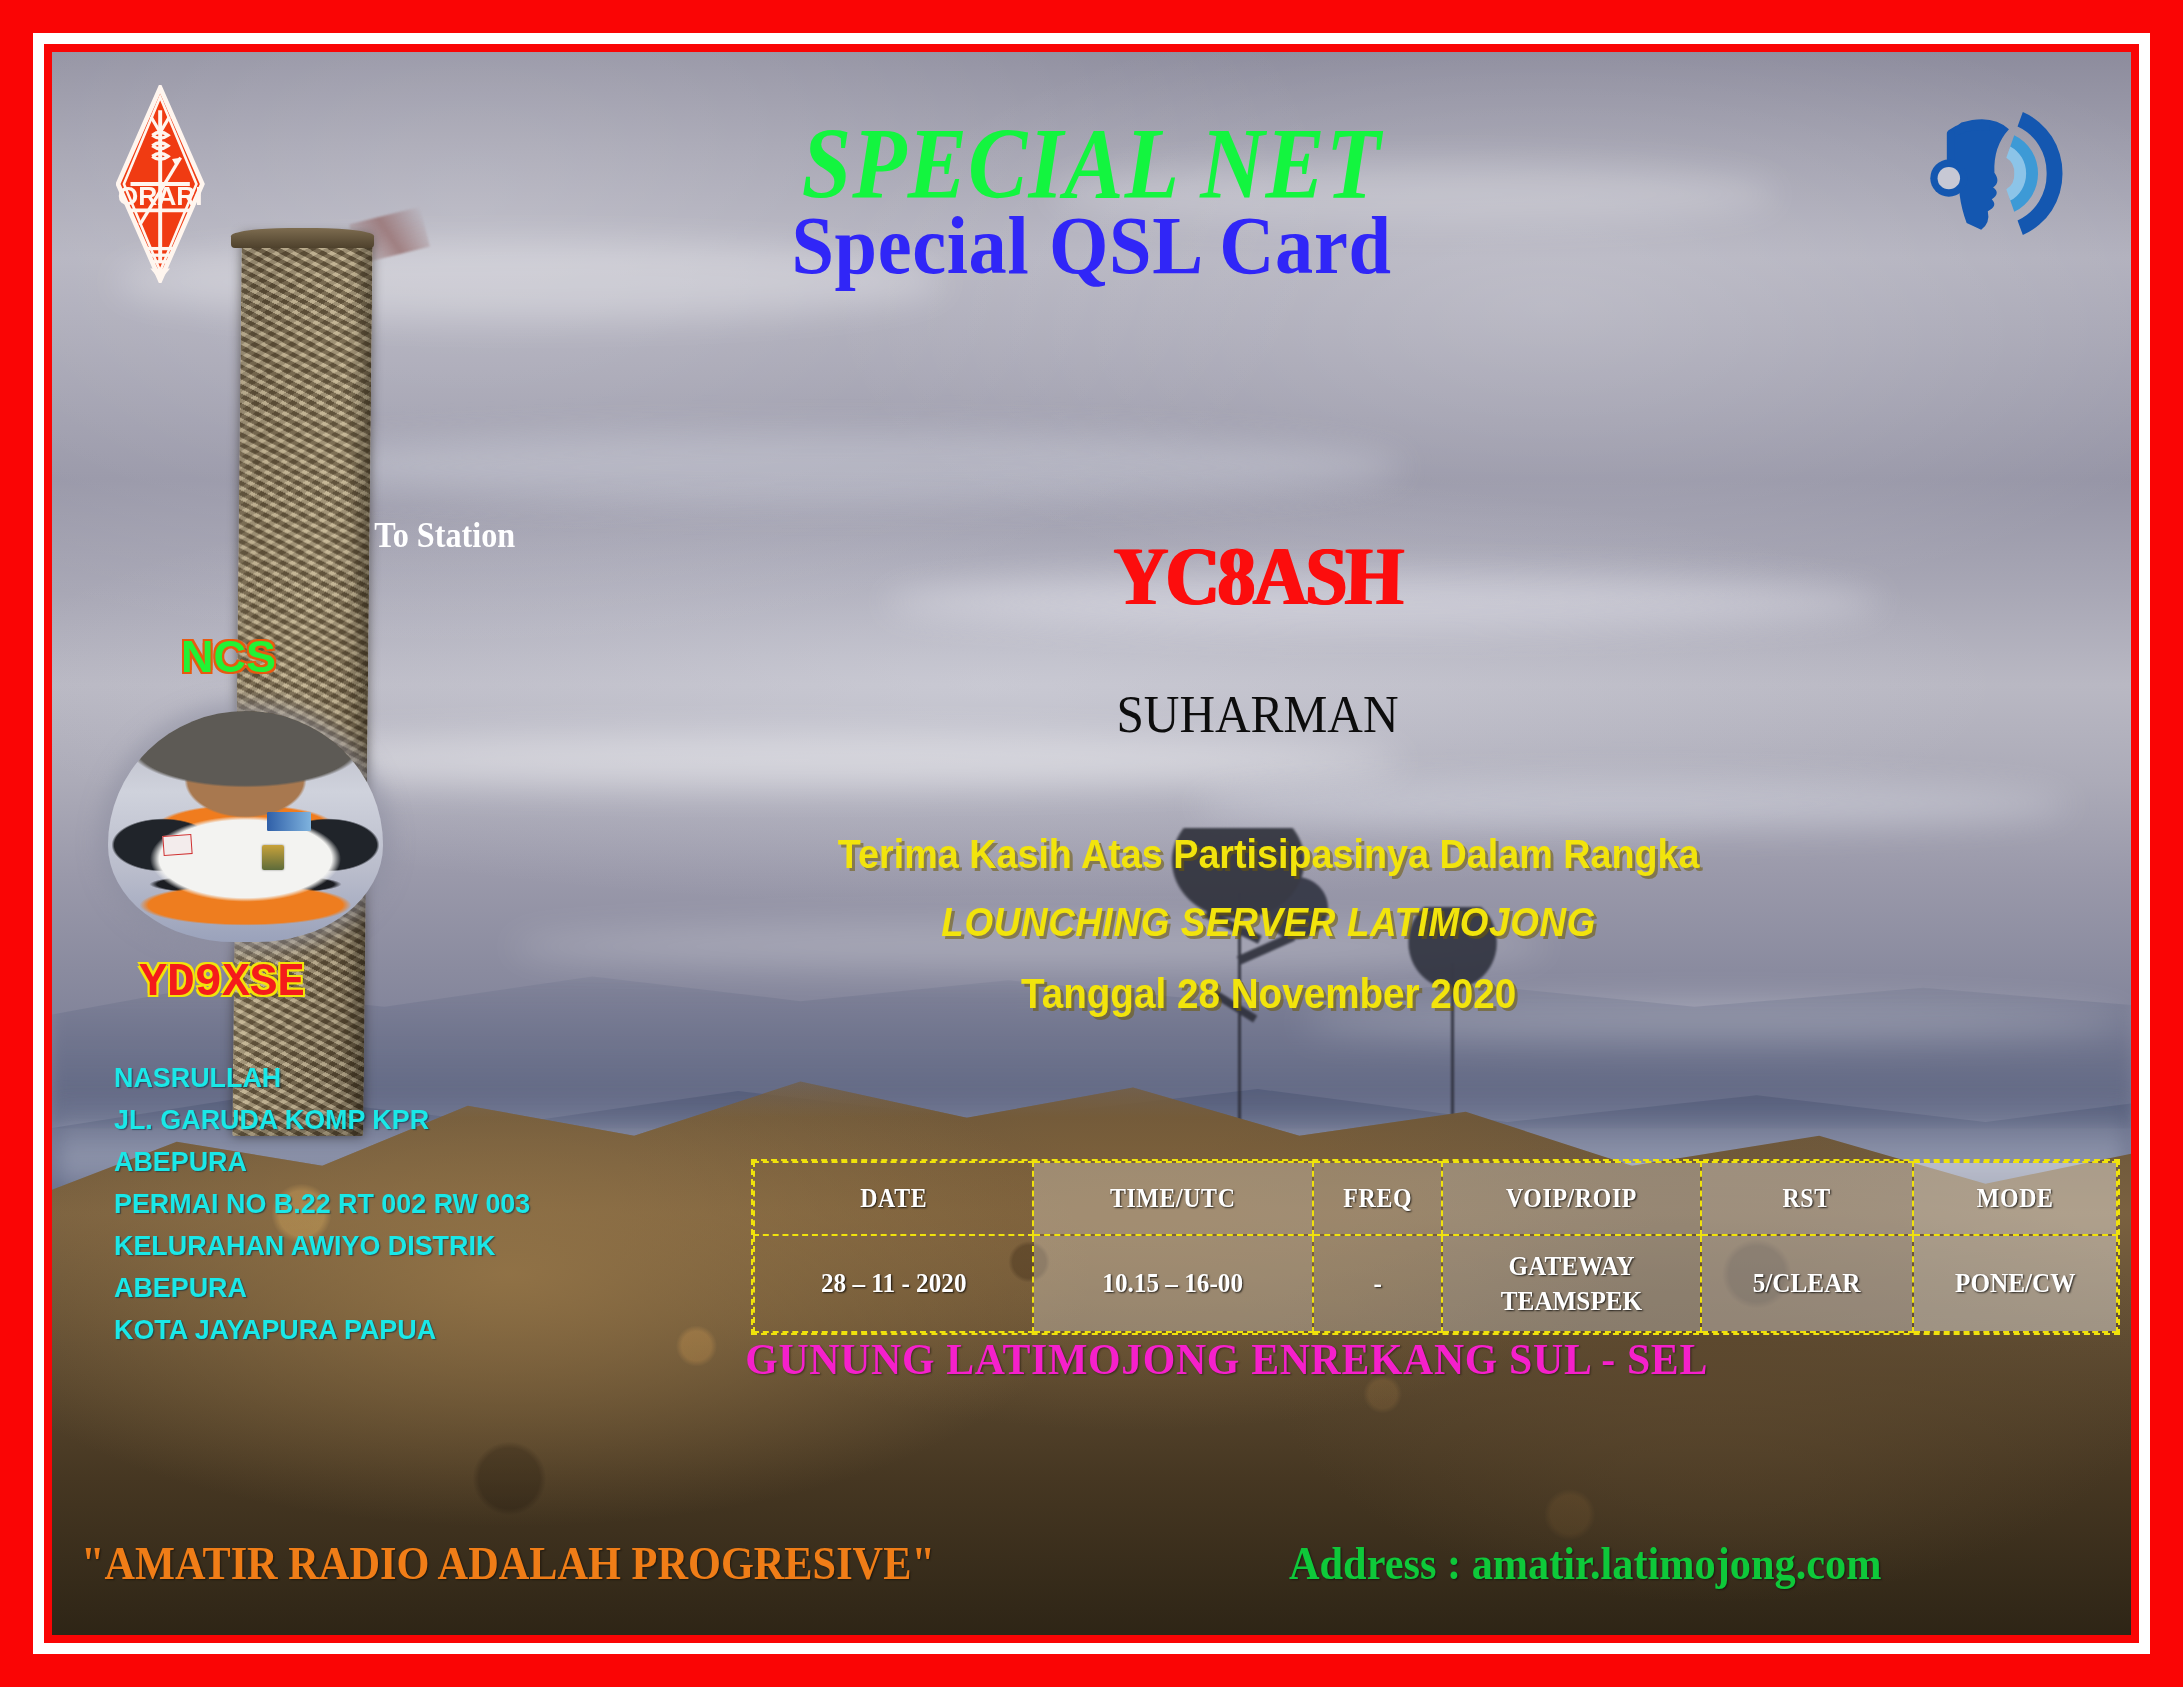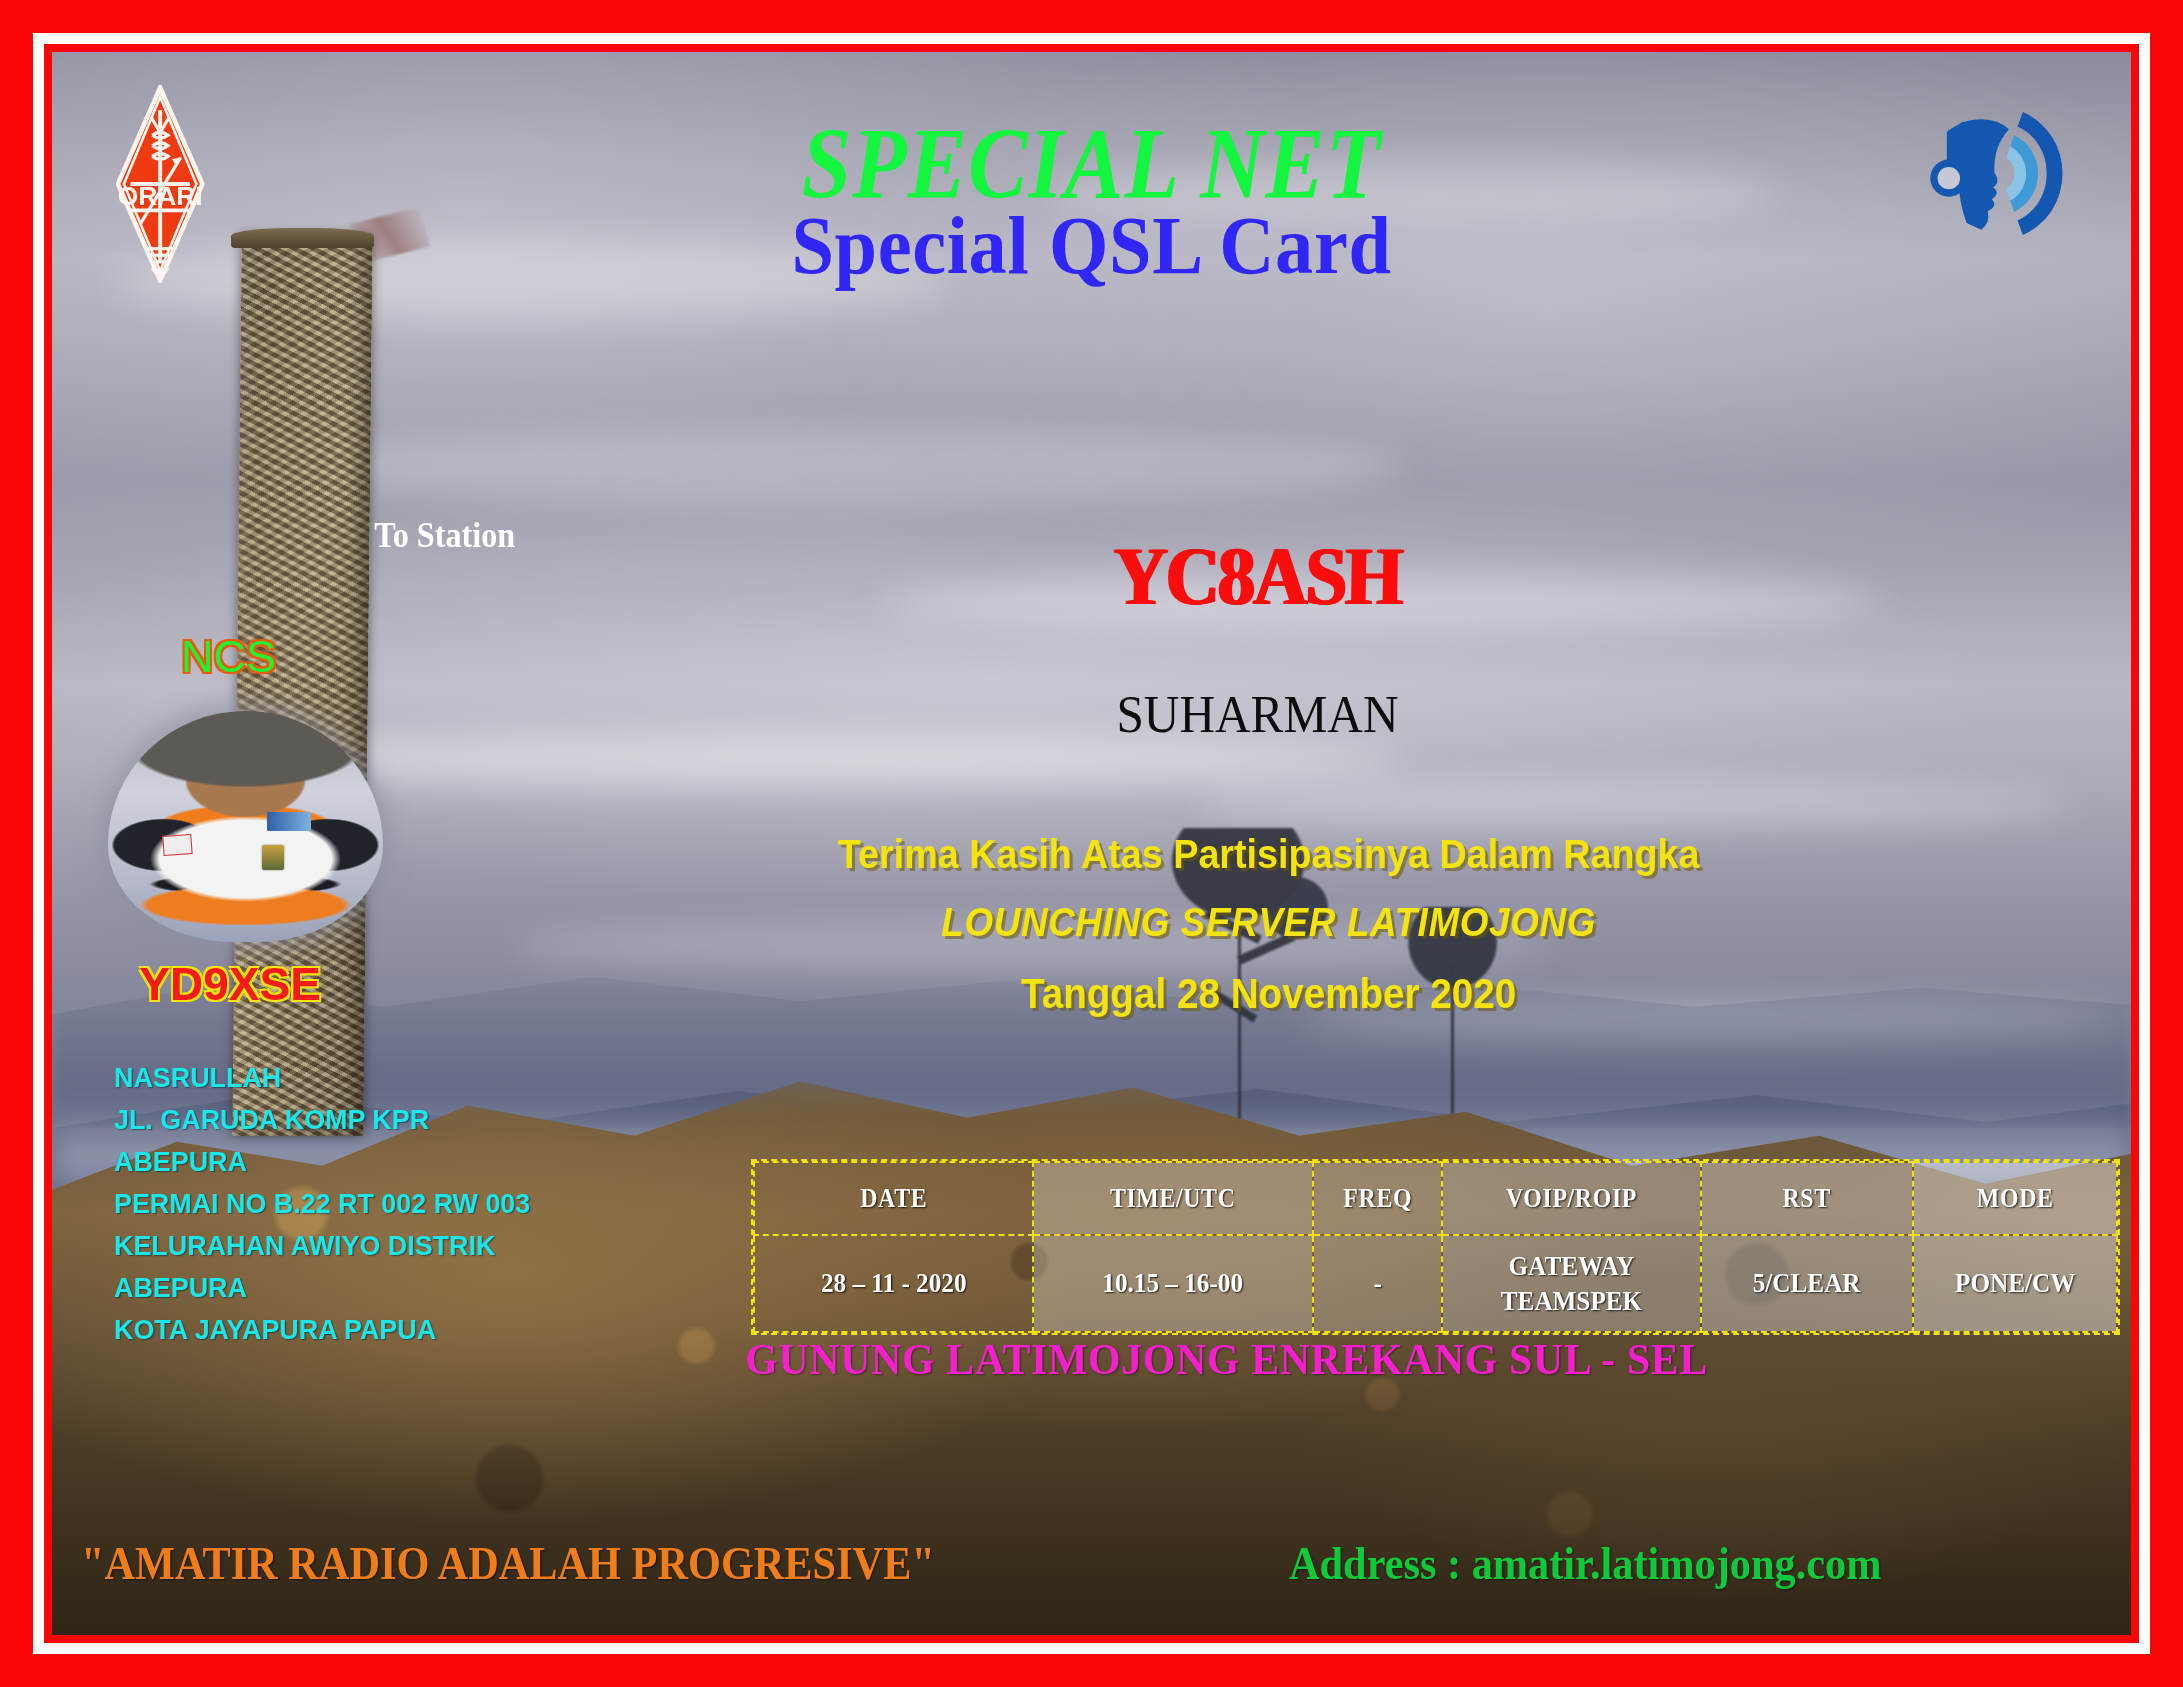--- a/index.html
+++ b/index.html
@@ -124,21 +124,21 @@
 
   .t-thanks,.t-launch,.t-date{position:absolute;left:21%;right:4%;text-align:center;
     font-family:"Liberation Sans",sans-serif;font-weight:bold;color:#f2e40c;
     text-shadow:3.3px 3.3px 0 rgba(110,90,5,.55);transform:scaleX(.92);}
   .t-thanks{top:49.2%;font-size:41px;}
   .t-launch{top:53.6%;font-size:40px;font-style:italic;letter-spacing:0.7px;}
   .t-date{top:58%;font-size:42px;}
 
   
   .ncs-label{position:absolute;left:6.2%;top:36.6%;
-    font-family:"Liberation Sans",sans-serif;font-weight:normal;font-size:45px;color:#22f235;
+    font-family:"Liberation Sans",sans-serif;font-weight:bold;font-size:45px;color:#22f235;
     text-shadow:-2px -2px 0 #e85a10,2px -2px 0 #e85a10,-2px 2px 0 #e85a10,2px 2px 0 #e85a10;}
   .ncs-photo{position:absolute;left:2.7%;top:41.6%;width:13.2%;height:14.6%;
     border-radius:50% 50% 46% 46%/58% 58% 42% 42%;
     background:
       radial-gradient(ellipse 64% 26% at 50% 16%, #5d5a55 0 62%, rgba(93,90,85,0) 66%),
       radial-gradient(ellipse 30% 22% at 50% 30%, #a8784f 0 70%, rgba(168,120,79,0) 74%),
       radial-gradient(ellipse 56% 30% at 50% 64%, #f3f3f1 0 56%, rgba(243,243,241,0) 62%),
       radial-gradient(ellipse 26% 16% at 20% 58%, #20242a 0 68%, rgba(32,36,42,0) 72%),
       radial-gradient(ellipse 26% 16% at 80% 58%, #20242a 0 68%, rgba(32,36,42,0) 72%),
       radial-gradient(ellipse 44% 13% at 50% 50%, #f07c1e 0 68%, rgba(240,124,30,0) 74%),
@@ -146,21 +146,21 @@
       radial-gradient(ellipse 46% 6% at 50% 75%, #1b1d22 0 70%, rgba(27,29,34,0) 76%),
       linear-gradient(180deg,#b6b6c2 0%,#cfd2dc 35%,#b9bccb 70%,#9aa2bb 100%);
     box-shadow:0 0 20px 9.3px rgba(140,142,160,.55);filter:blur(0.3px);}
   .ncs-badge{position:absolute;left:56%;top:58%;width:8%;height:11%;border-radius:2px;
     background:linear-gradient(180deg,#c8a23a,#5d6b3a);box-shadow:0 0 2px rgba(0,0,0,.5);}
   .ncs-patch{position:absolute;left:20%;top:54%;width:10%;height:8%;
     background:#f3ecec;border:0.7px solid #cf3030;transform:rotate(-4deg);}
   .ncs-emblem{position:absolute;left:58%;top:44%;width:16%;height:8%;border-radius:1.3px;
     background:linear-gradient(90deg,#2f5fa8,#7fb3de);}
   .yd-label{position:absolute;left:4.2%;top:57.2%;
-    font-family:Liberation Sans, sans-serif;font-weight:bold;font-size:46px;color:#f51b1b;
+    font-family:Liberation Mono, monospace;font-weight:bold;font-size:46px;color:#f51b1b;
     text-shadow:-2px -2px 0 #f2e40c,2px -2px 0 #f2e40c,-2px 2px 0 #f2e40c,2px 2px 0 #f2e40c;}
 
   
   .addr{position:absolute;left:3.0%;top:63.5%;
     font-family:"Liberation Sans",sans-serif;font-weight:bold;font-size:28px;line-height:1.50;
     color:#1ae8e8;text-shadow:1.3px 1.3px 1.3px rgba(0,40,60,.55);transform:scaleX(.96);
     transform-origin:left top;}
   .addr div{white-space:nowrap;}
 
   

